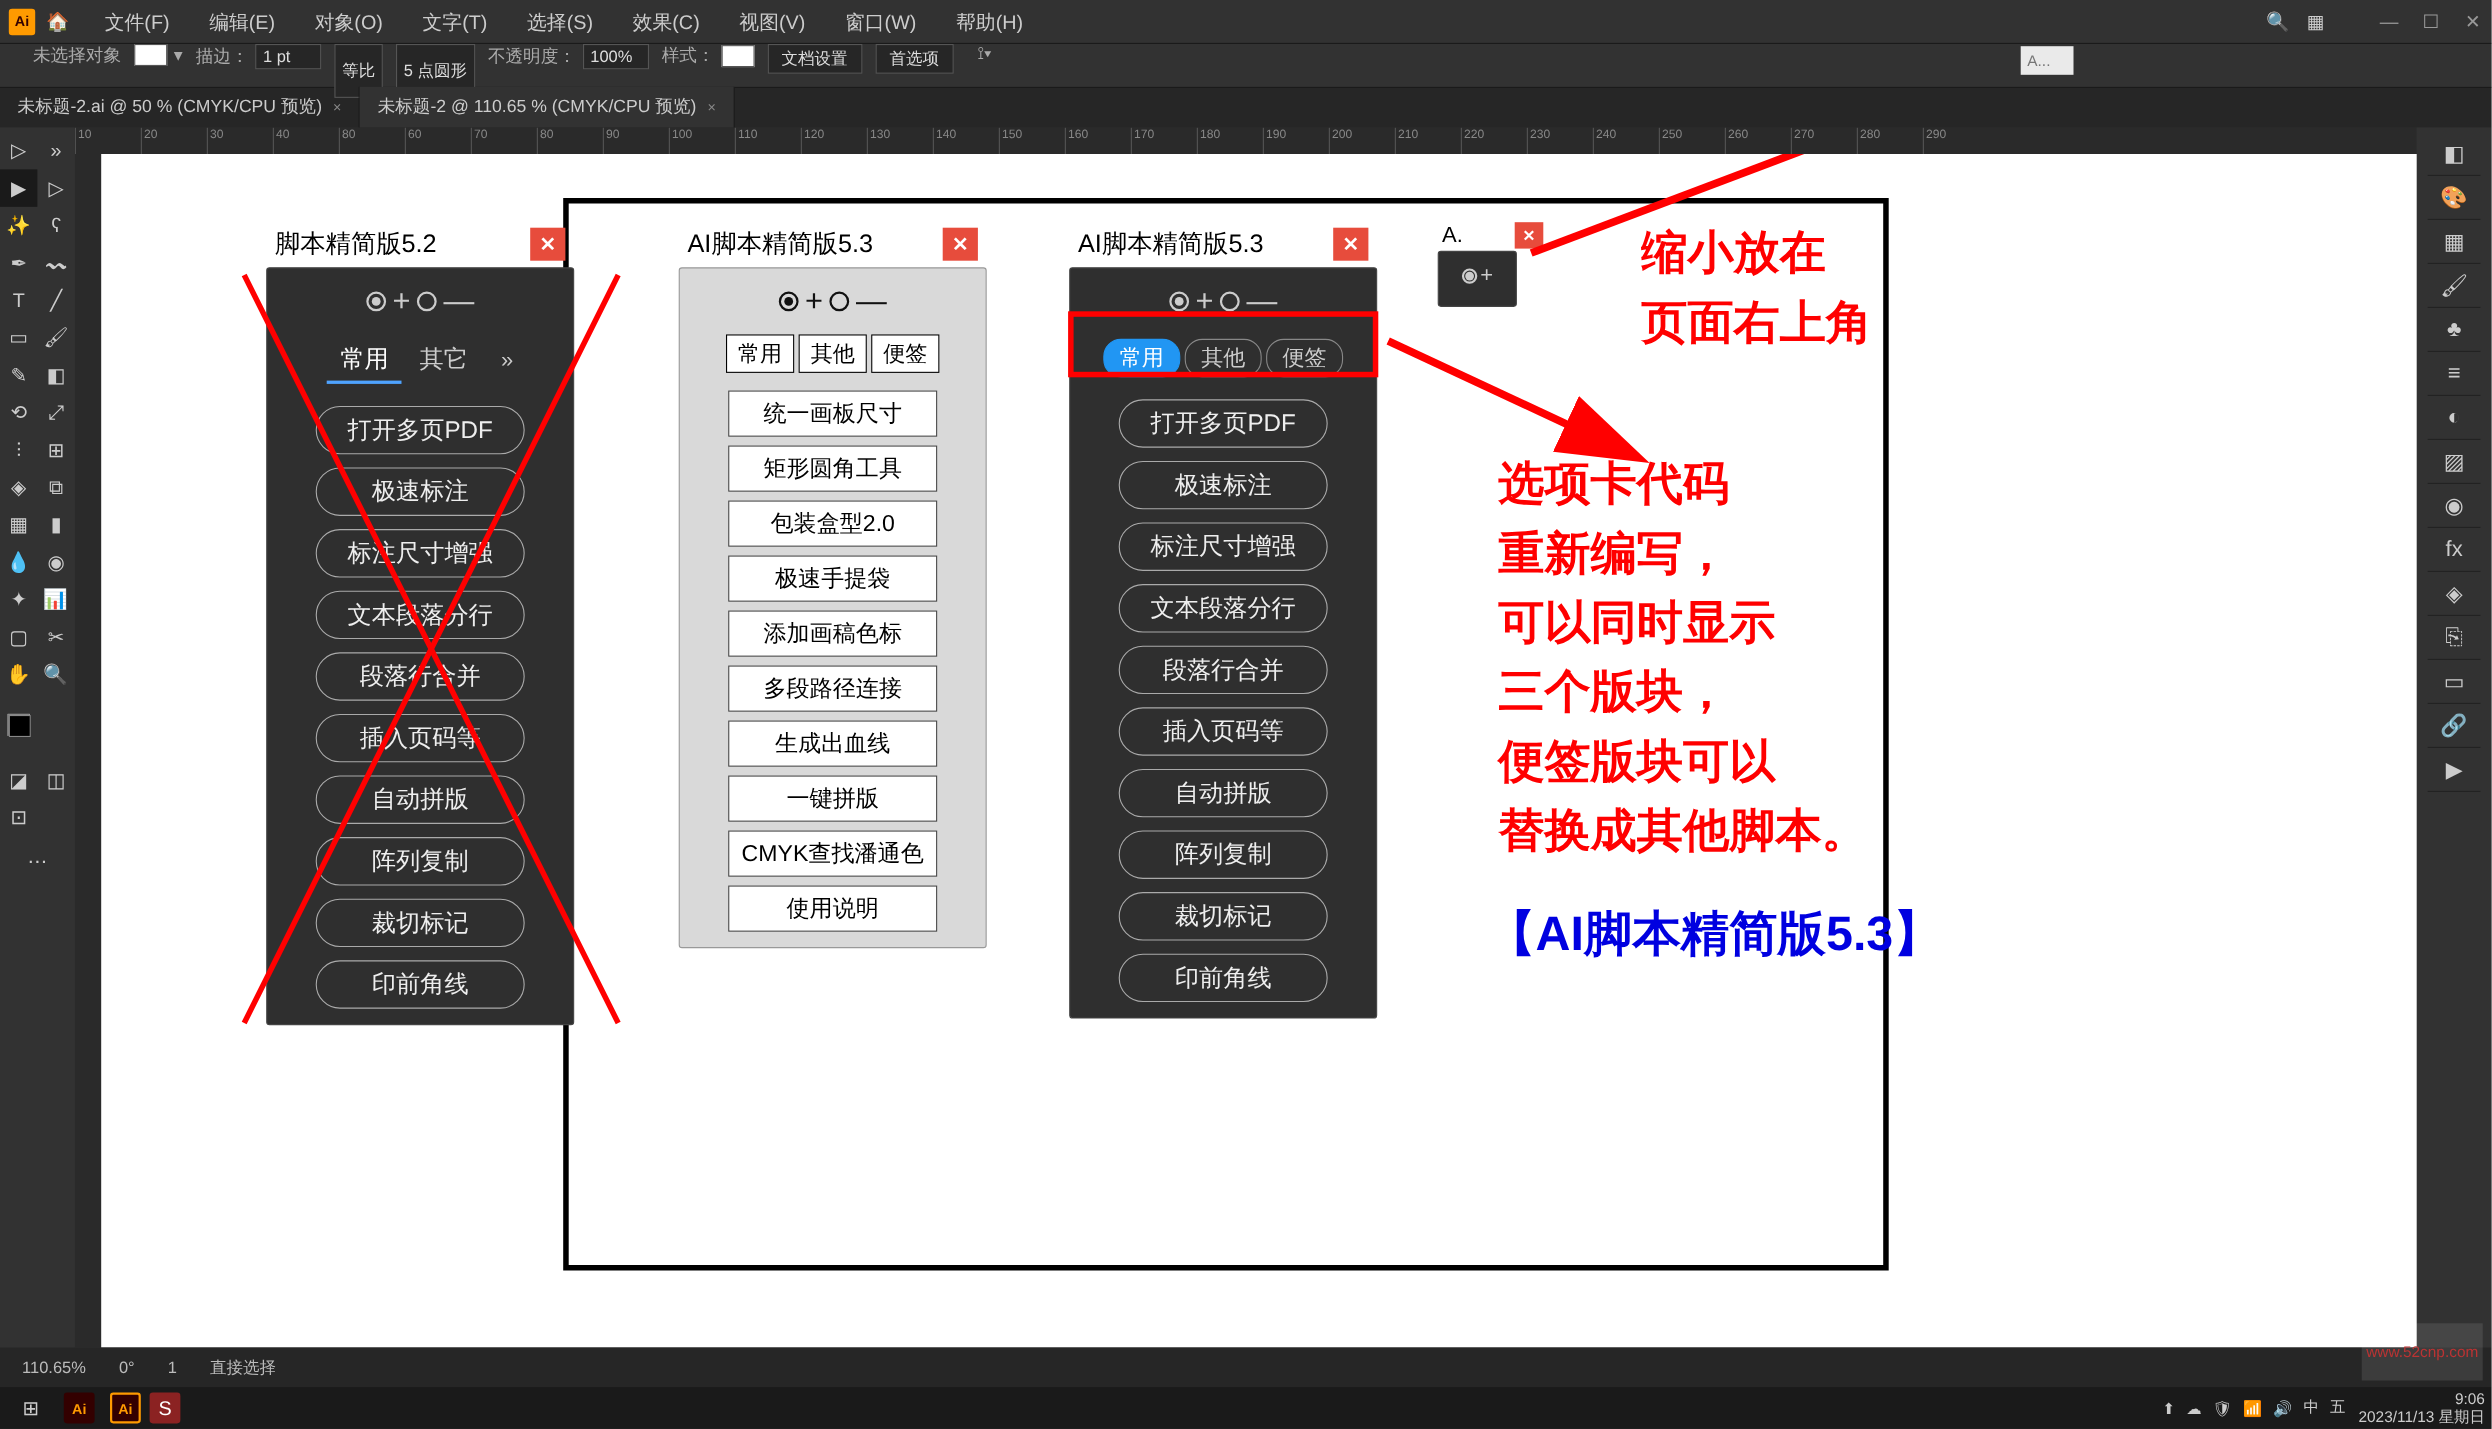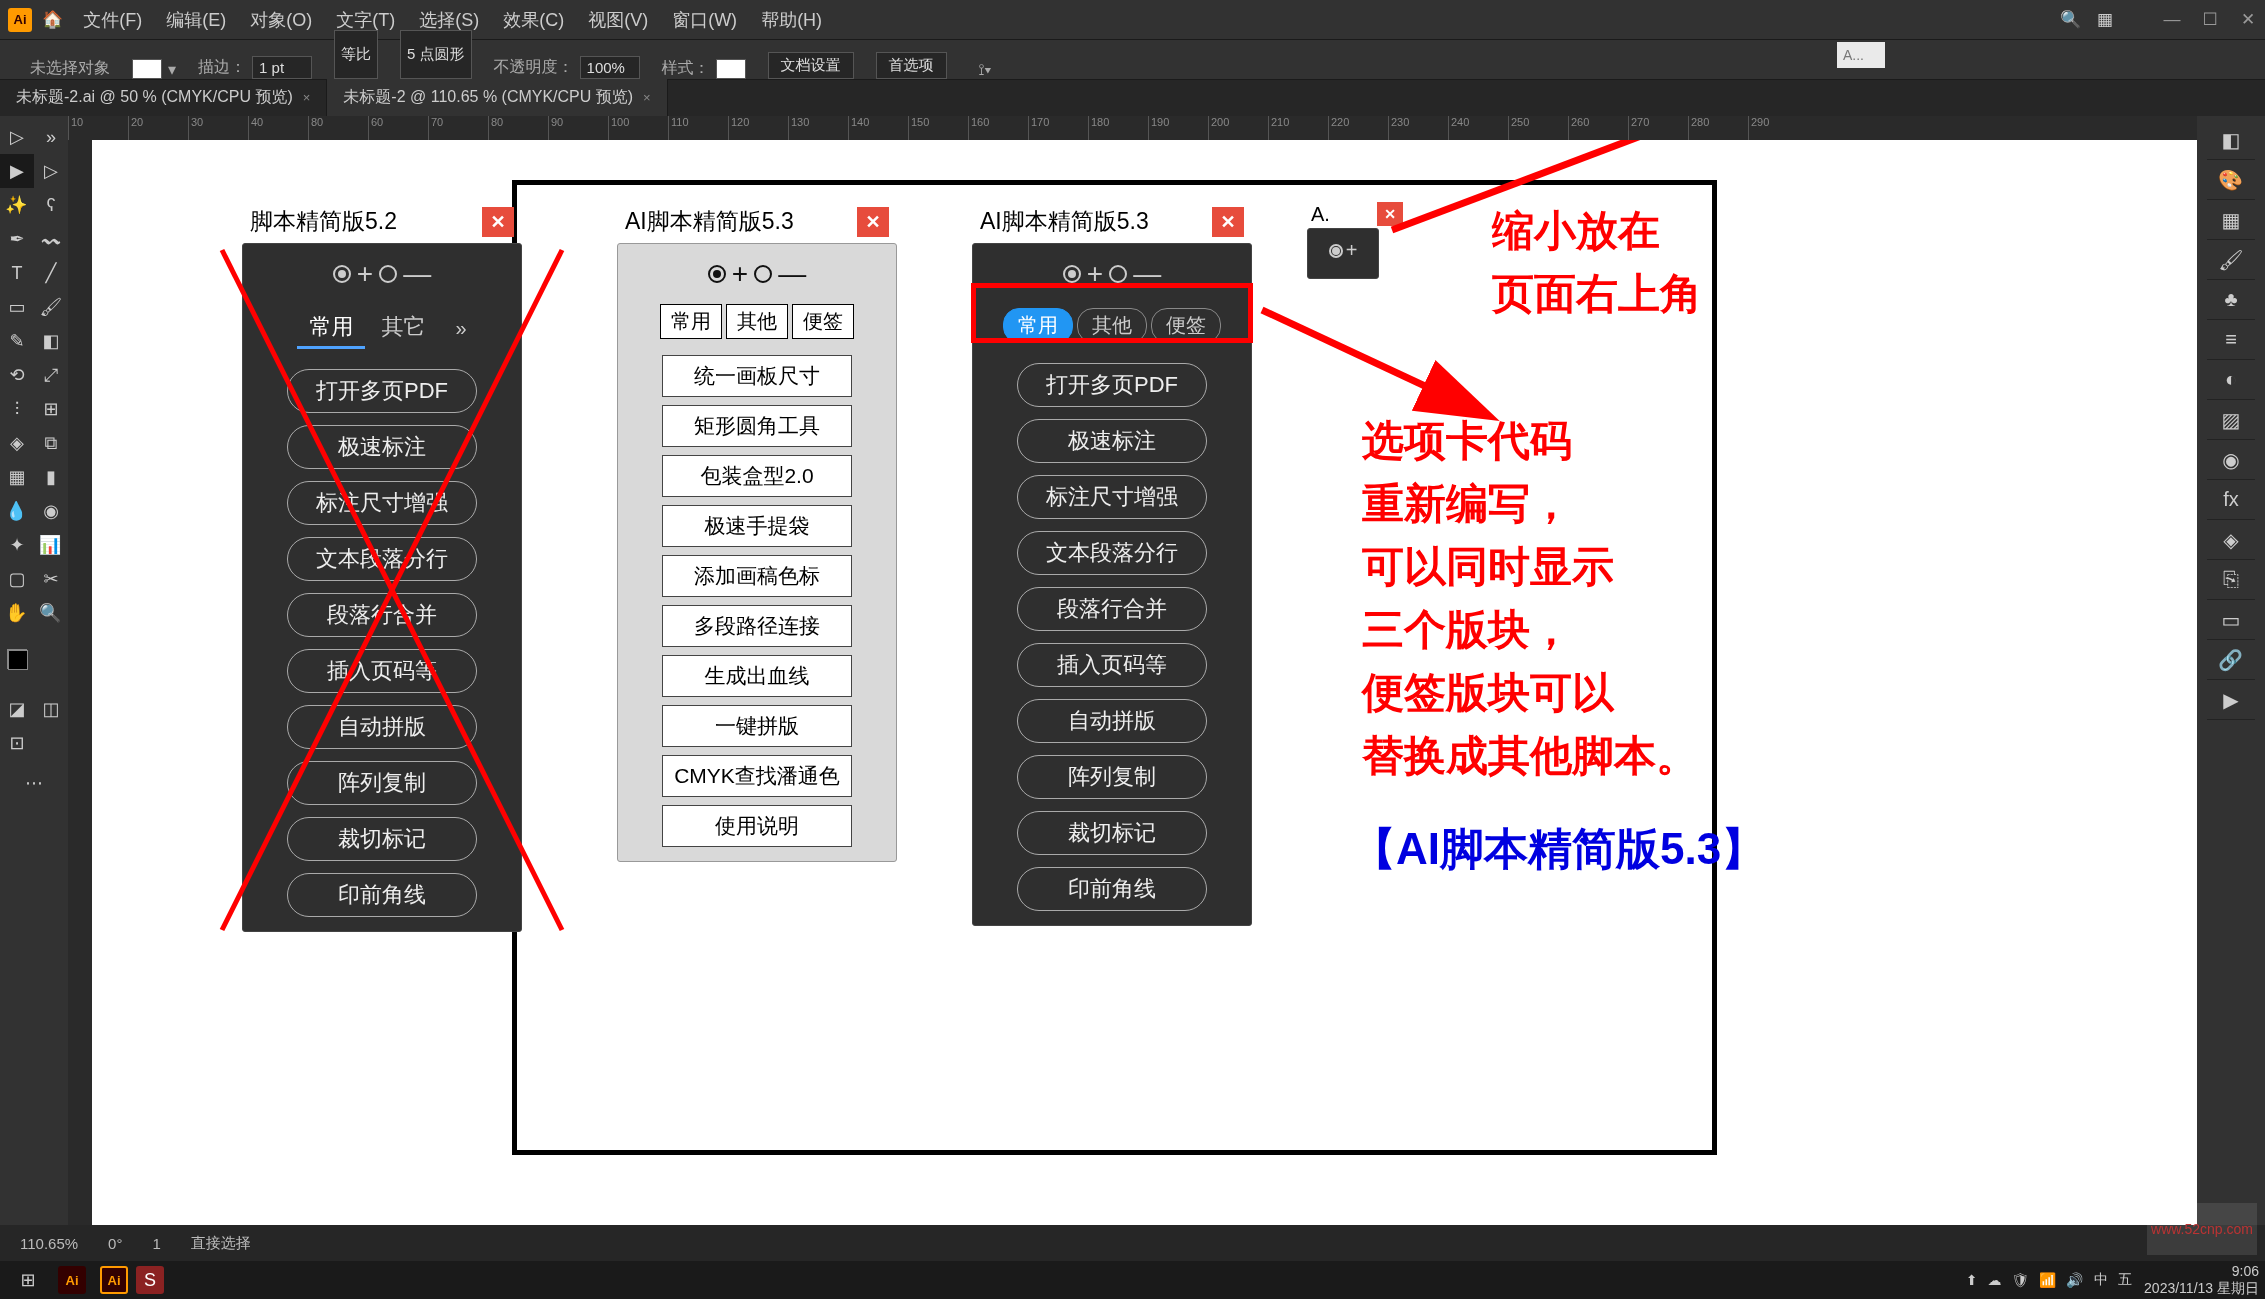--- a/index.html
+++ b/index.html
@@ -27,46 +27,46 @@
       background: #ff9a00;
       color: #330000;
       font-weight: bold;
       display: flex; align-items: center; justify-content: center;
       font-size: 13px;
       border-radius: 3px;
       margin-right: 10px;
     }
     .home-icon { margin-right: 20px; color: #ccc; }
     .menu-items { display: flex; gap: 24px; flex: 1; }
-    .menu-item { cursor: pointer; font-size: 18px; }
+    .menu-item { cursor: pointer; font-size: 18px; margin-left: 12px; }
     .window-controls {
       display: flex;
       gap: 20px;
       color: #999;
       margin-left: 30px;
       align-items: center;
     }
     .window-controls span { width: 18px; text-align: center; }
     .topright-icons {
       display: flex;
       gap: 15px;
       align-items: center;
       margin-right: 20px;
     }
     
     .optionsbar {
       height: 40px;
       background: #323232;
       border-bottom: 1px solid #1a1a1a;
       display: flex;
-      align-items: flex-end;
+      align-items: flex-start;
       padding: 0 30px;
       color: #aaa;
       font-size: 16px;
-      gap: 22px;
+      gap: 12px;
     }
     .opt-field {
       display: flex;
       align-items: center;
       gap: 6px;
     }
     .opt-swatch {
       width: 30px; height: 20px;
       background: #fff;
       border: 1px solid #555;

